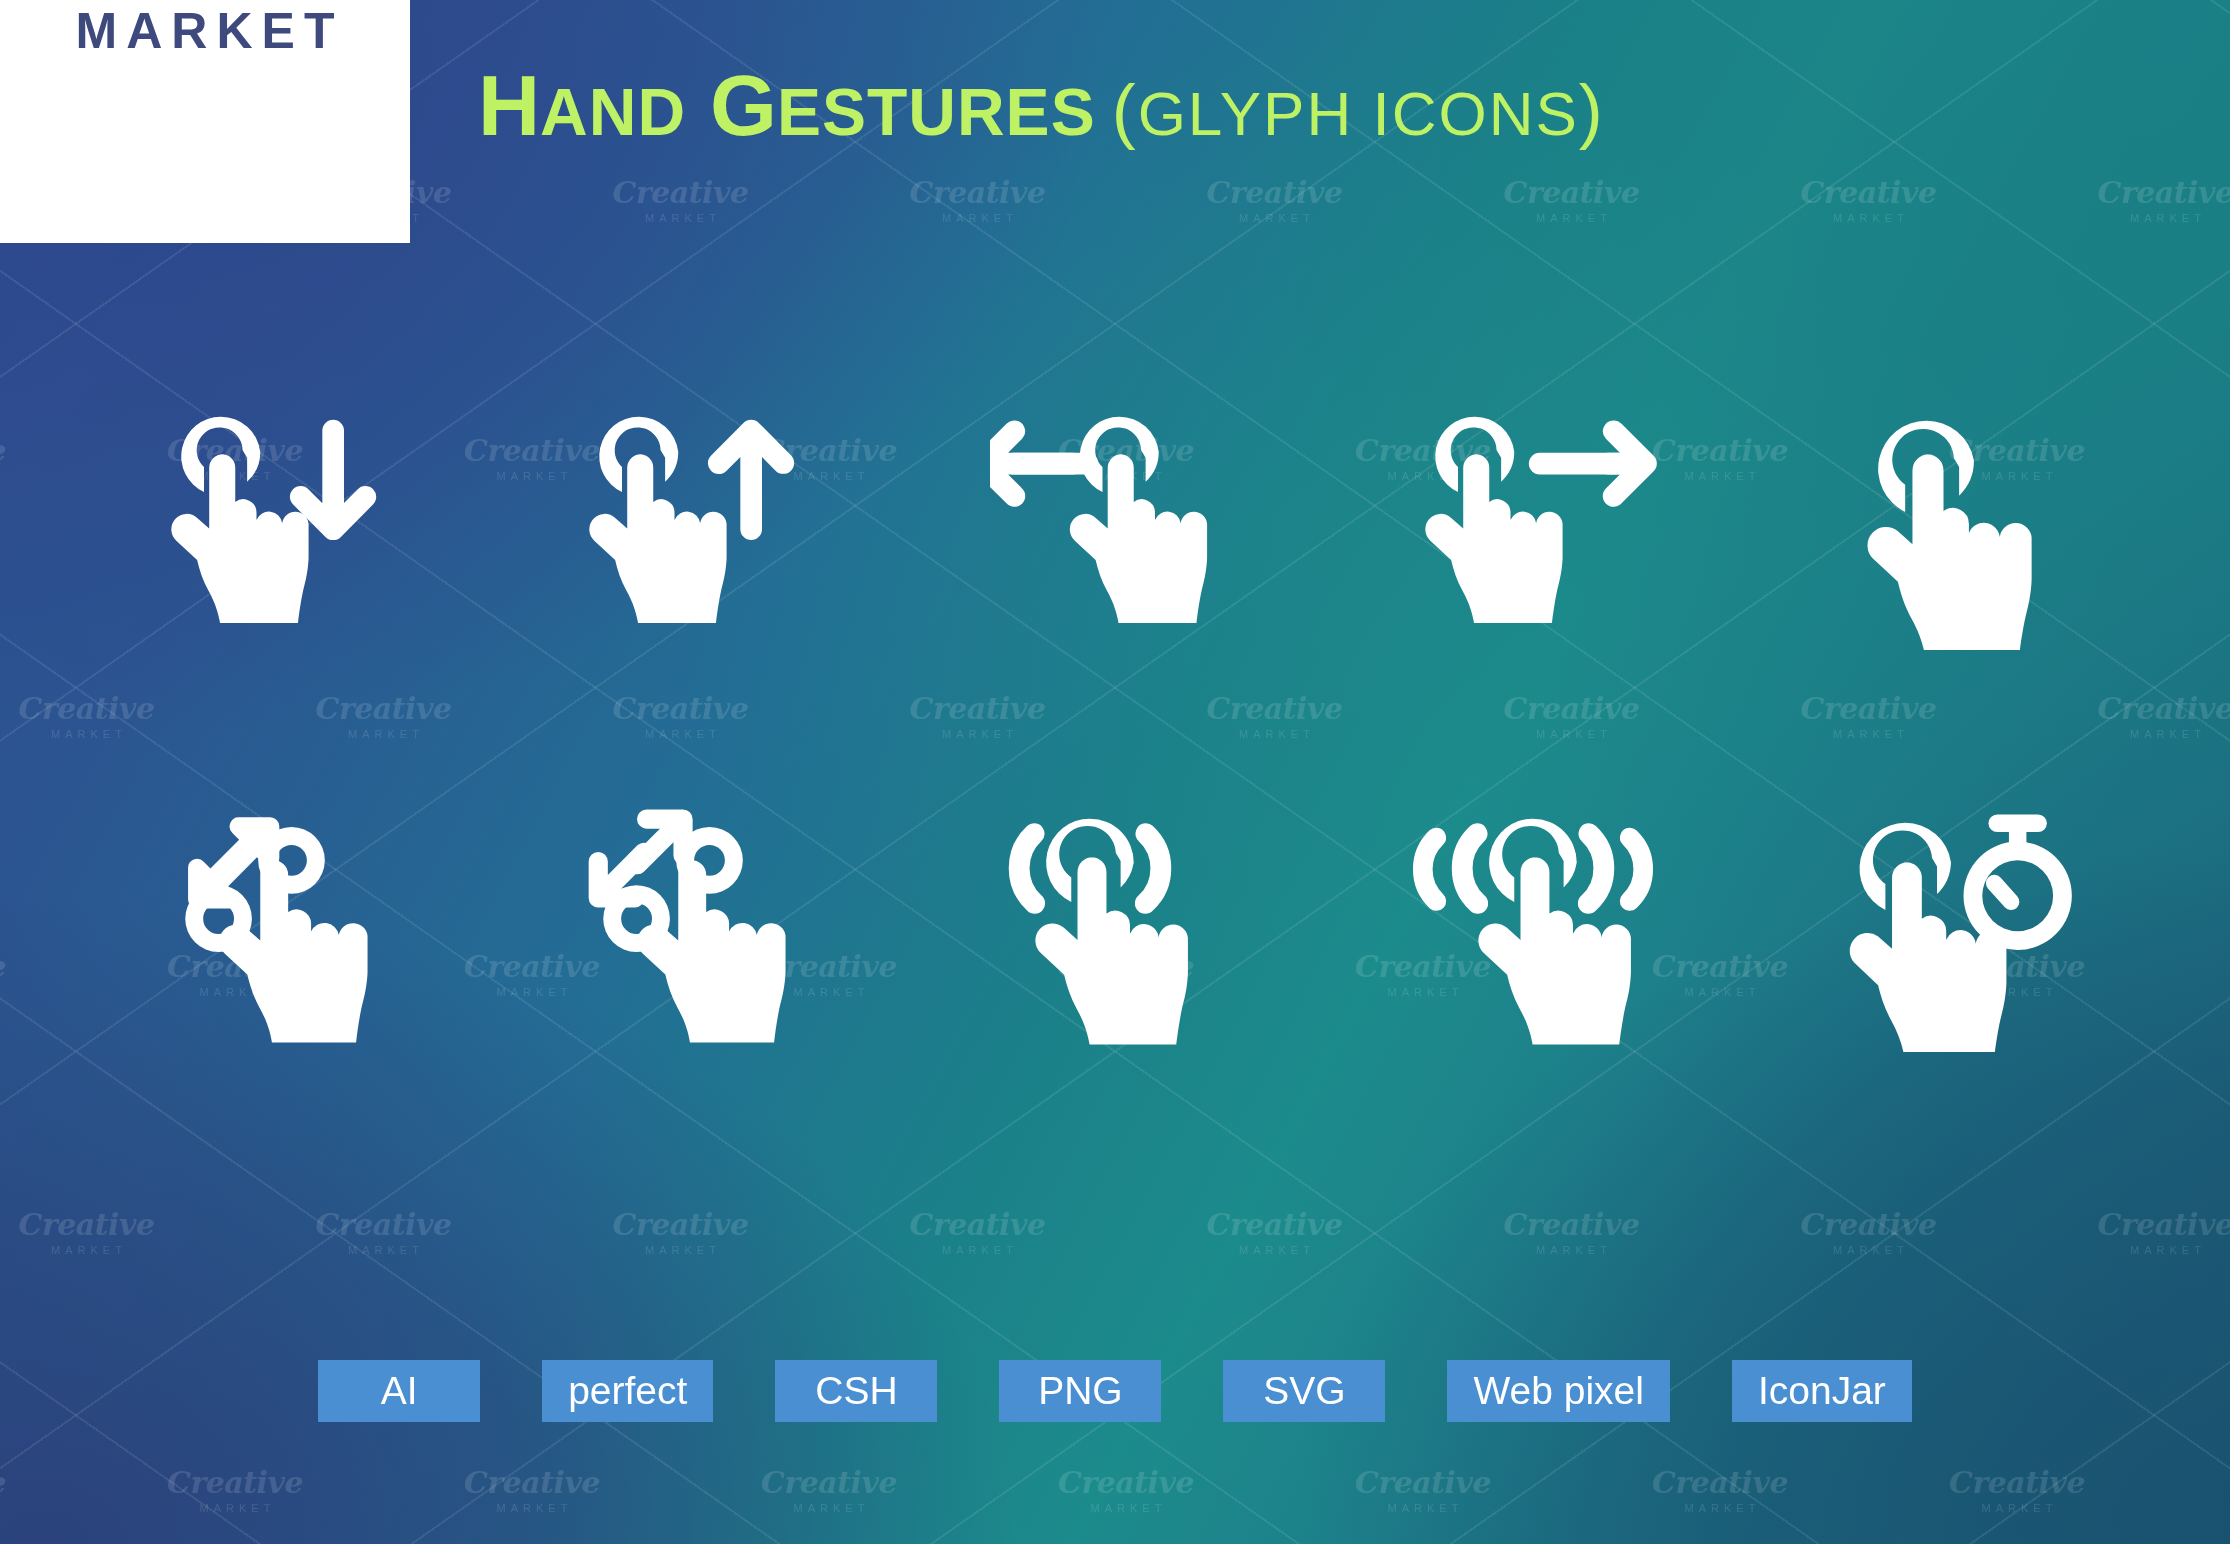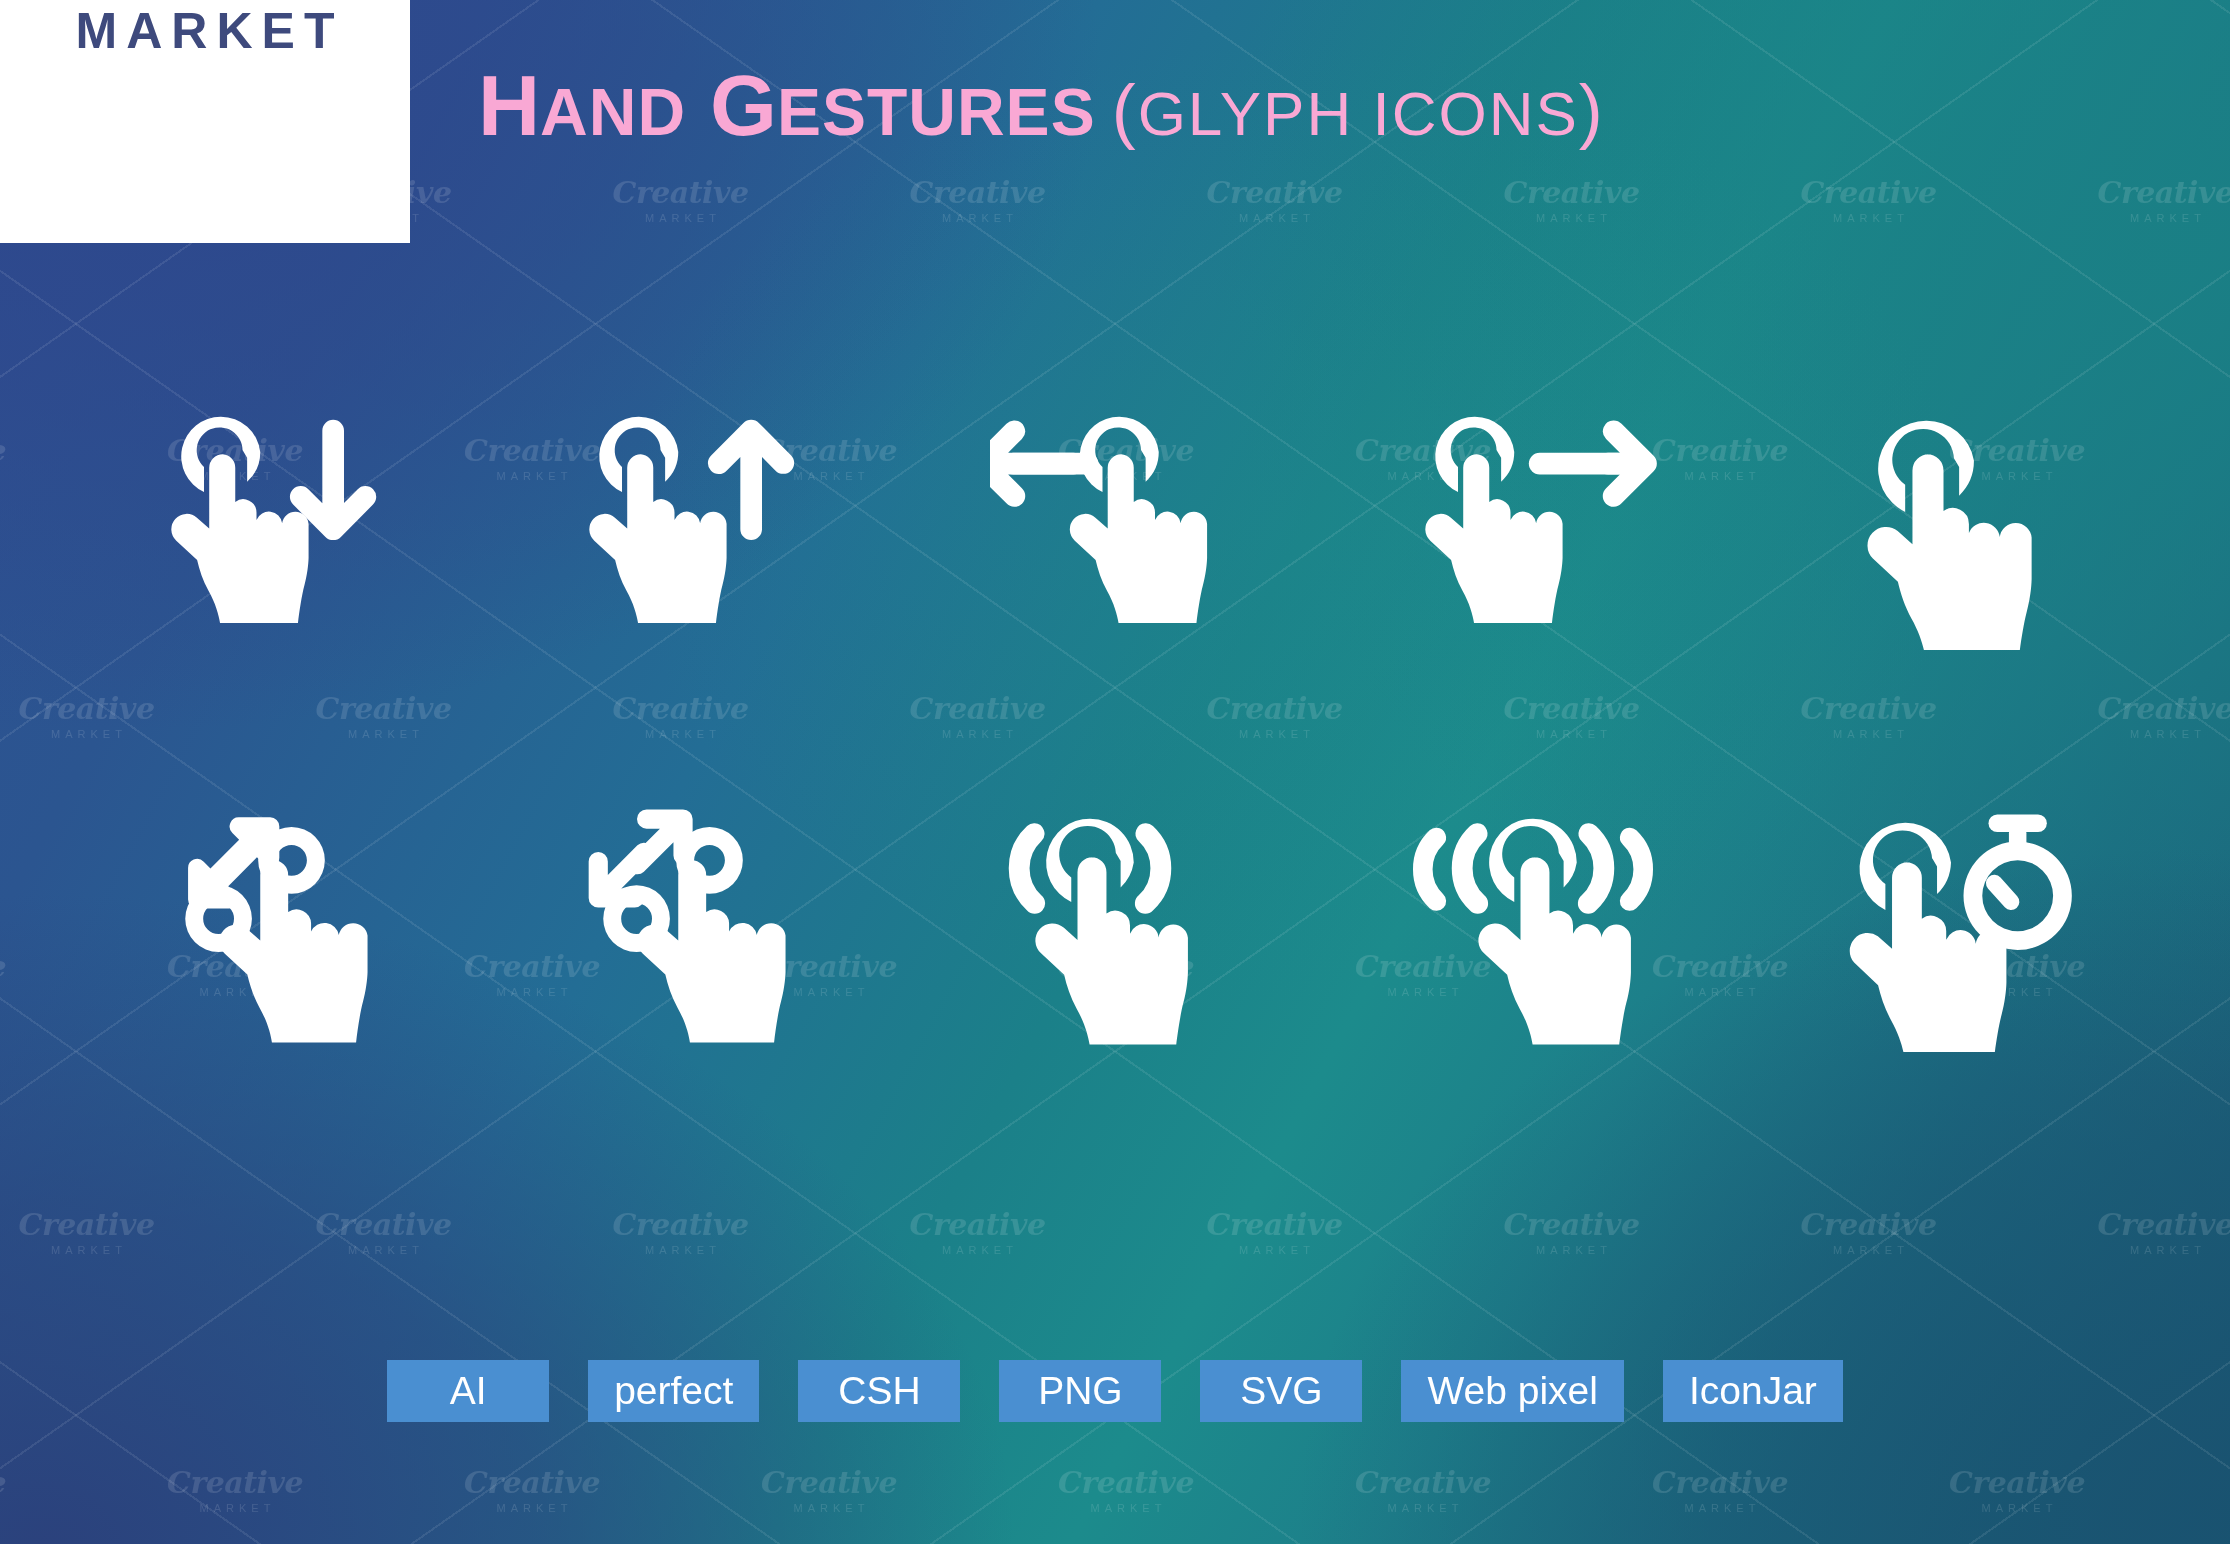--- a/index.html
+++ b/index.html
@@ -139,21 +139,21 @@
     margin-top: 2px;
   }
   .header-text {
     position: absolute;
     left: 478px;
     top: 62px;
     width: 1700px;
   }
   .title-line {
     white-space: nowrap;
-    color: #f9a8d4;
+    color: #bef264;
   }
   .title-main {
     font-family: "Liberation Sans", sans-serif;
     font-weight: bold;
     font-size: 86px;
     letter-spacing: 0px;
     line-height: 1.0;
   }
   .title-main .cap { font-size: 86px; }
   .title-main .sc  { font-size: 66px; letter-spacing: 1px; }
@@ -198,21 +198,21 @@
   }
   
   .badges {
     position: absolute;
     left: 0;
     right: 0;
     top: 1360px;
     display: flex;
     justify-content: center;
     align-items: flex-start;
-    gap: 39px;
+    gap: 62px;
   }
   .badge {
     background: #4a8fd1;
     color: #ffffff;
     font-family: "Liberation Sans", sans-serif;
     font-size: 39px;
     height: 62px;
     line-height: 62px;
     text-align: center;
     padding: 0 26px;

